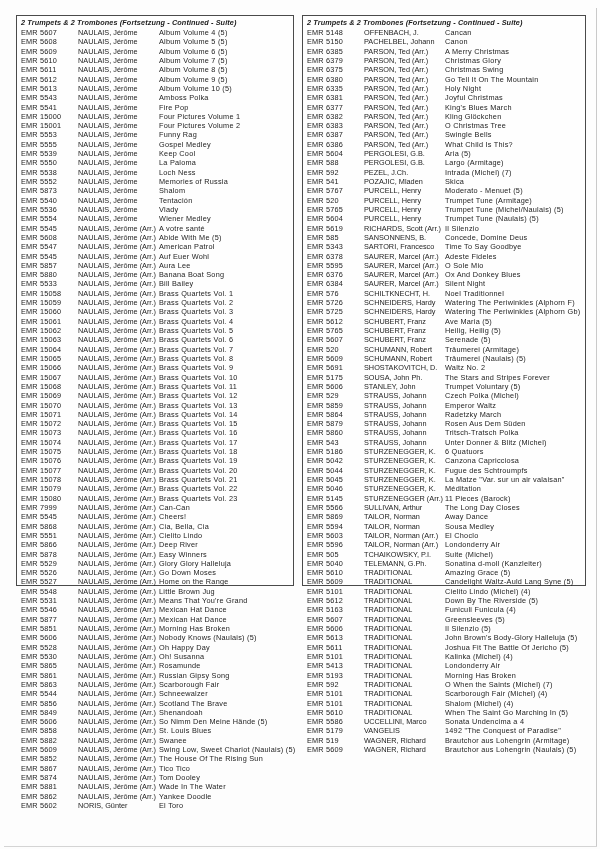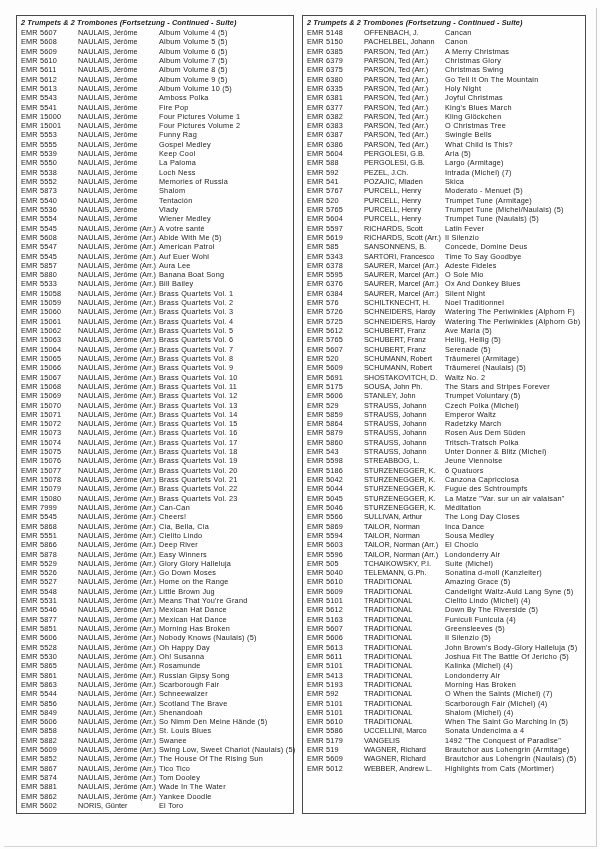--- a/index.html
+++ b/index.html
@@ -33,21 +33,21 @@
     position: absolute;
     left: 4px;
     right: 3px;
     bottom: 2px;
     height: 1px;
     background: #d4d4d4;
   }
   .col-box {
     position: absolute;
     top: 15px;
-    height: 799px;
+    height: 571px;
     box-sizing: border-box;
     border: 1px solid #4a4a4a;
     background: #fefefe;
     padding: 2px 1px 0 4px;
   }
   #col-left  { left: 16px;  width: 278px; }
   #col-right { left: 302px; width: 284px; }
   .col-header {
     font-size: 7.3px;
     font-weight: bold;
@@ -601,25 +601,20 @@
           <span class="cell emr">EMR 5765</span>
           <span class="cell composer">PURCELL, Henry</span>
           <span class="cell title">Trumpet Tune (Michel/Naulais) (5)</span>
         </div>
         <div class="row">
           <span class="cell emr">EMR 5604</span>
           <span class="cell composer">PURCELL, Henry</span>
           <span class="cell title">Trumpet Tune (Naulais) (5)</span>
         </div>
         <div class="row">
-          <span class="cell emr">EMR 5597</span>
-          <span class="cell composer">RICHARDS, Scott</span>
-          <span class="cell title">Latin Fever</span>
-        </div>
-        <div class="row">
           <span class="cell emr">EMR 5619</span>
           <span class="cell composer">RICHARDS, Scott (Arr.)</span>
           <span class="cell title">Il Silenzio</span>
         </div>
         <div class="row">
           <span class="cell emr">EMR 585</span>
           <span class="cell composer">SANSONNENS, B.</span>
           <span class="cell title">Concede, Domine Deus</span>
         </div>
         <div class="row">
@@ -726,25 +721,20 @@
           <span class="cell emr">EMR 5860</span>
           <span class="cell composer">STRAUSS, Johann</span>
           <span class="cell title">Tritsch-Tratsch Polka</span>
         </div>
         <div class="row">
           <span class="cell emr">EMR 543</span>
           <span class="cell composer">STRAUSS, Johann</span>
           <span class="cell title">Unter Donner &amp; Blitz (Michel)</span>
         </div>
         <div class="row">
-          <span class="cell emr">EMR 5598</span>
-          <span class="cell composer">STREABBOG, L.</span>
-          <span class="cell title">Jeune Viennoise</span>
-        </div>
-        <div class="row">
           <span class="cell emr">EMR 5186</span>
           <span class="cell composer">STURZENEGGER, K.</span>
           <span class="cell title">6 Quatuors</span>
         </div>
         <div class="row">
           <span class="cell emr">EMR 5042</span>
           <span class="cell composer">STURZENEGGER, K.</span>
           <span class="cell title">Canzona Capricciosa</span>
         </div>
         <div class="row">
@@ -756,28 +746,33 @@
           <span class="cell emr">EMR 5045</span>
           <span class="cell composer">STURZENEGGER, K.</span>
           <span class="cell title">La Matze "Var. sur un air valaisan"</span>
         </div>
         <div class="row">
           <span class="cell emr">EMR 5046</span>
           <span class="cell composer">STURZENEGGER, K.</span>
           <span class="cell title">Méditation</span>
         </div>
         <div class="row">
+          <span class="cell emr">EMR 5145</span>
+          <span class="cell composer">STURZENEGGER (Arr.)</span>
+          <span class="cell title">11 Pieces (Barock)</span>
+        </div>
+        <div class="row">
           <span class="cell emr">EMR 5566</span>
           <span class="cell composer">SULLIVAN, Arthur</span>
           <span class="cell title">The Long Day Closes</span>
         </div>
         <div class="row">
           <span class="cell emr">EMR 5869</span>
           <span class="cell composer">TAILOR, Norman</span>
-          <span class="cell title">Inca Dance</span>
+          <span class="cell title">Away Dance</span>
         </div>
         <div class="row">
           <span class="cell emr">EMR 5594</span>
           <span class="cell composer">TAILOR, Norman</span>
           <span class="cell title">Sousa Medley</span>
         </div>
         <div class="row">
           <span class="cell emr">EMR 5603</span>
           <span class="cell composer">TAILOR, Norman (Arr.)</span>
           <span class="cell title">El Choclo</span>
@@ -889,23 +884,18 @@
         </div>
         <div class="row">
           <span class="cell emr">EMR 519</span>
           <span class="cell composer">WAGNER, Richard</span>
           <span class="cell title">Brautchor aus Lohengrin (Armitage)</span>
         </div>
         <div class="row">
           <span class="cell emr">EMR 5609</span>
           <span class="cell composer">WAGNER, Richard</span>
           <span class="cell title">Brautchor aus Lohengrin (Naulais) (5)</span>
-        </div>
-        <div class="row">
-          <span class="cell emr">EMR 5012</span>
-          <span class="cell composer">WEBBER, Andrew L.</span>
-          <span class="cell title">Highlights from Cats (Mortimer)</span>
         </div>
       </div>
   </div>
   <div class="page-edge-right"></div>
   <div class="page-edge-bottom"></div>
 </div>
 
 </body></html>

